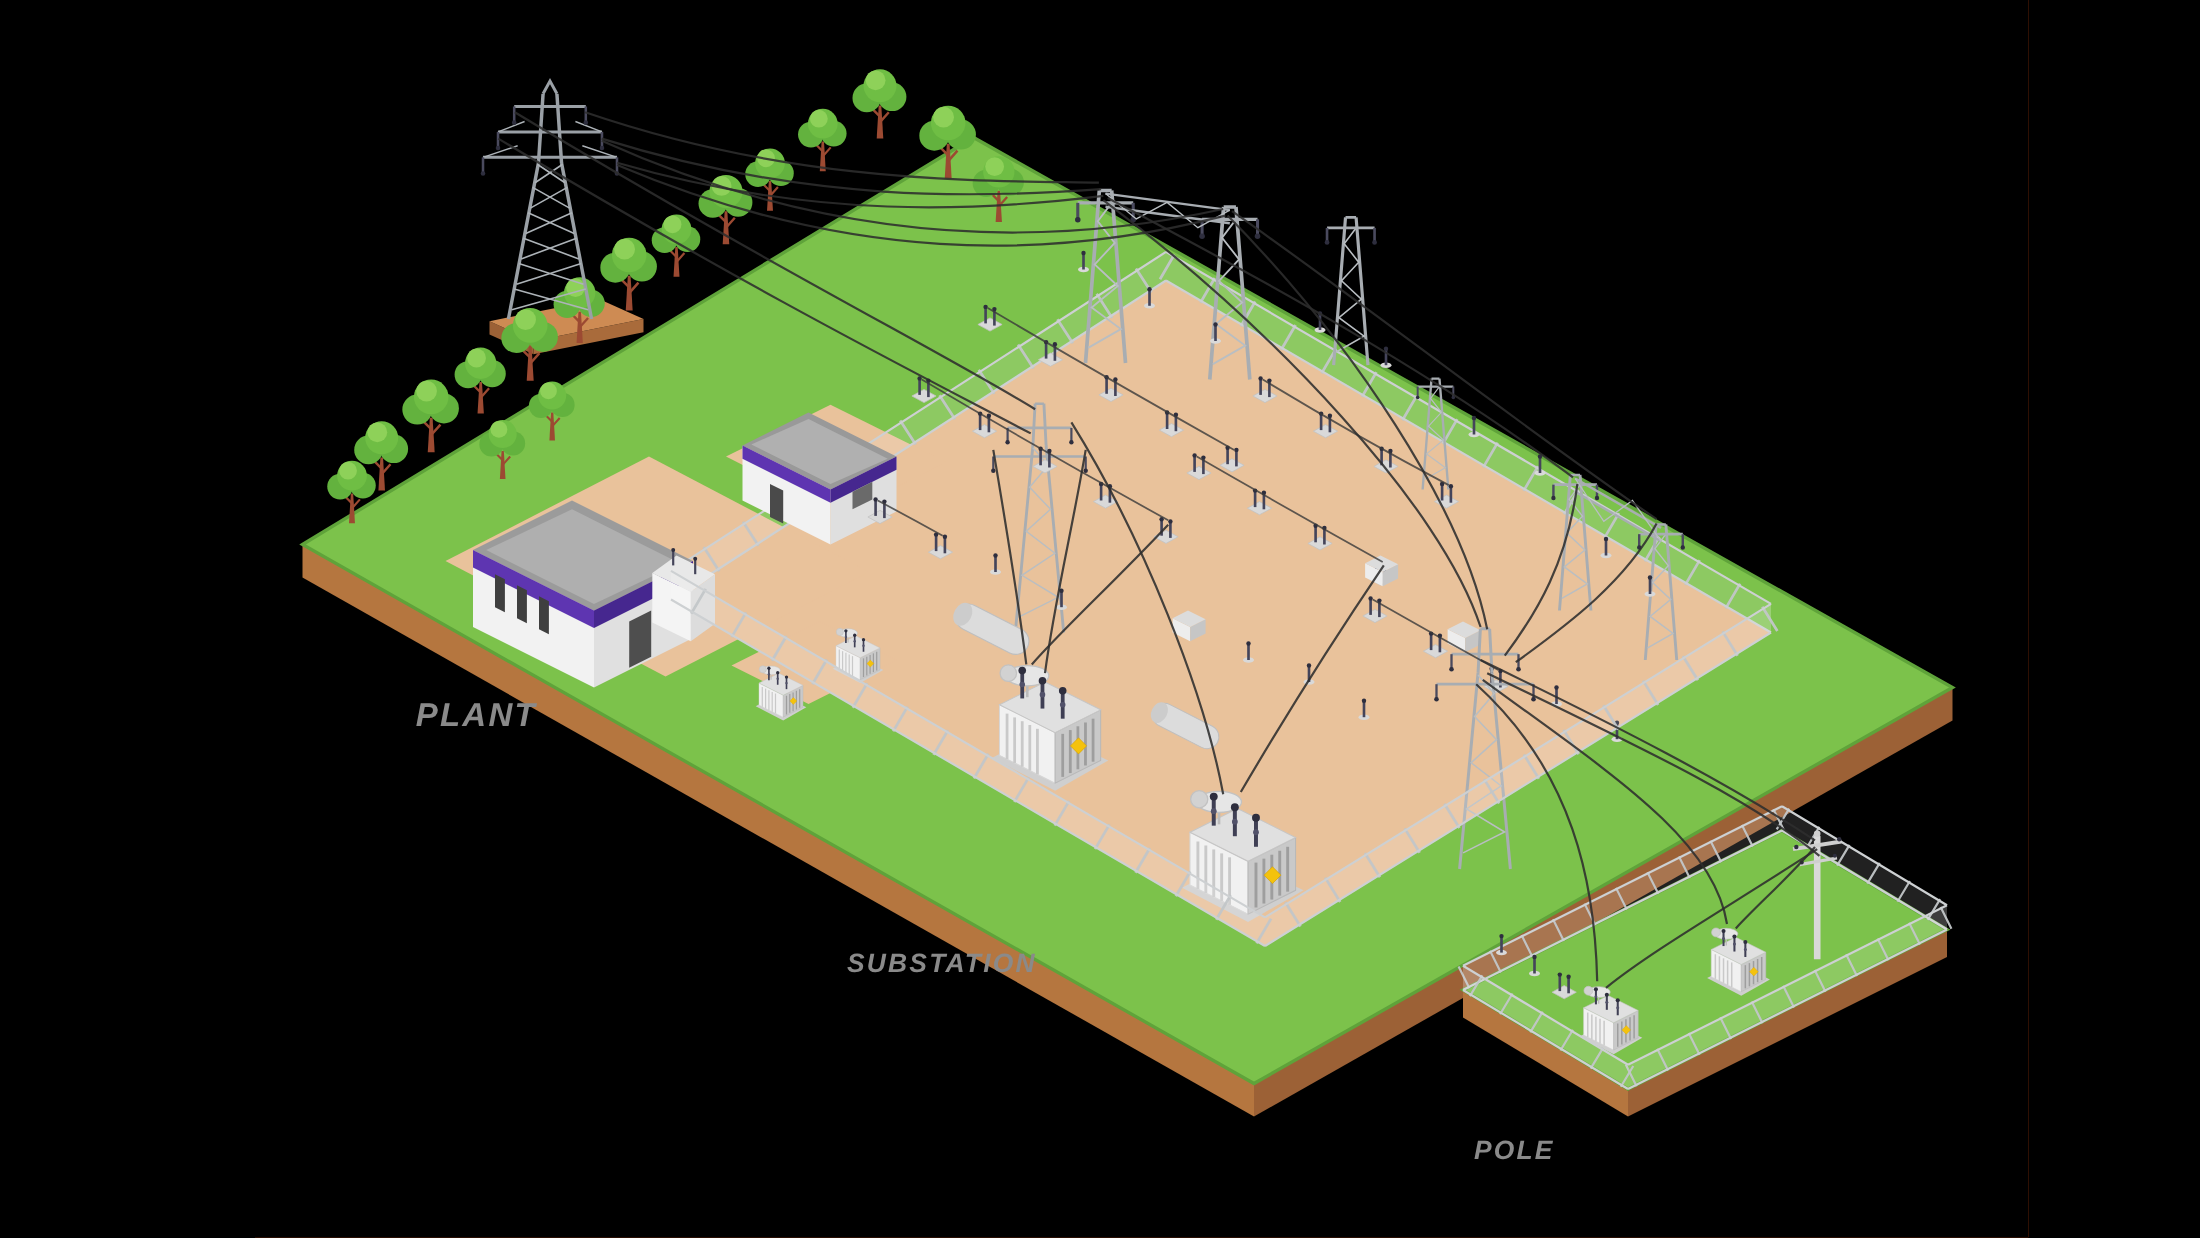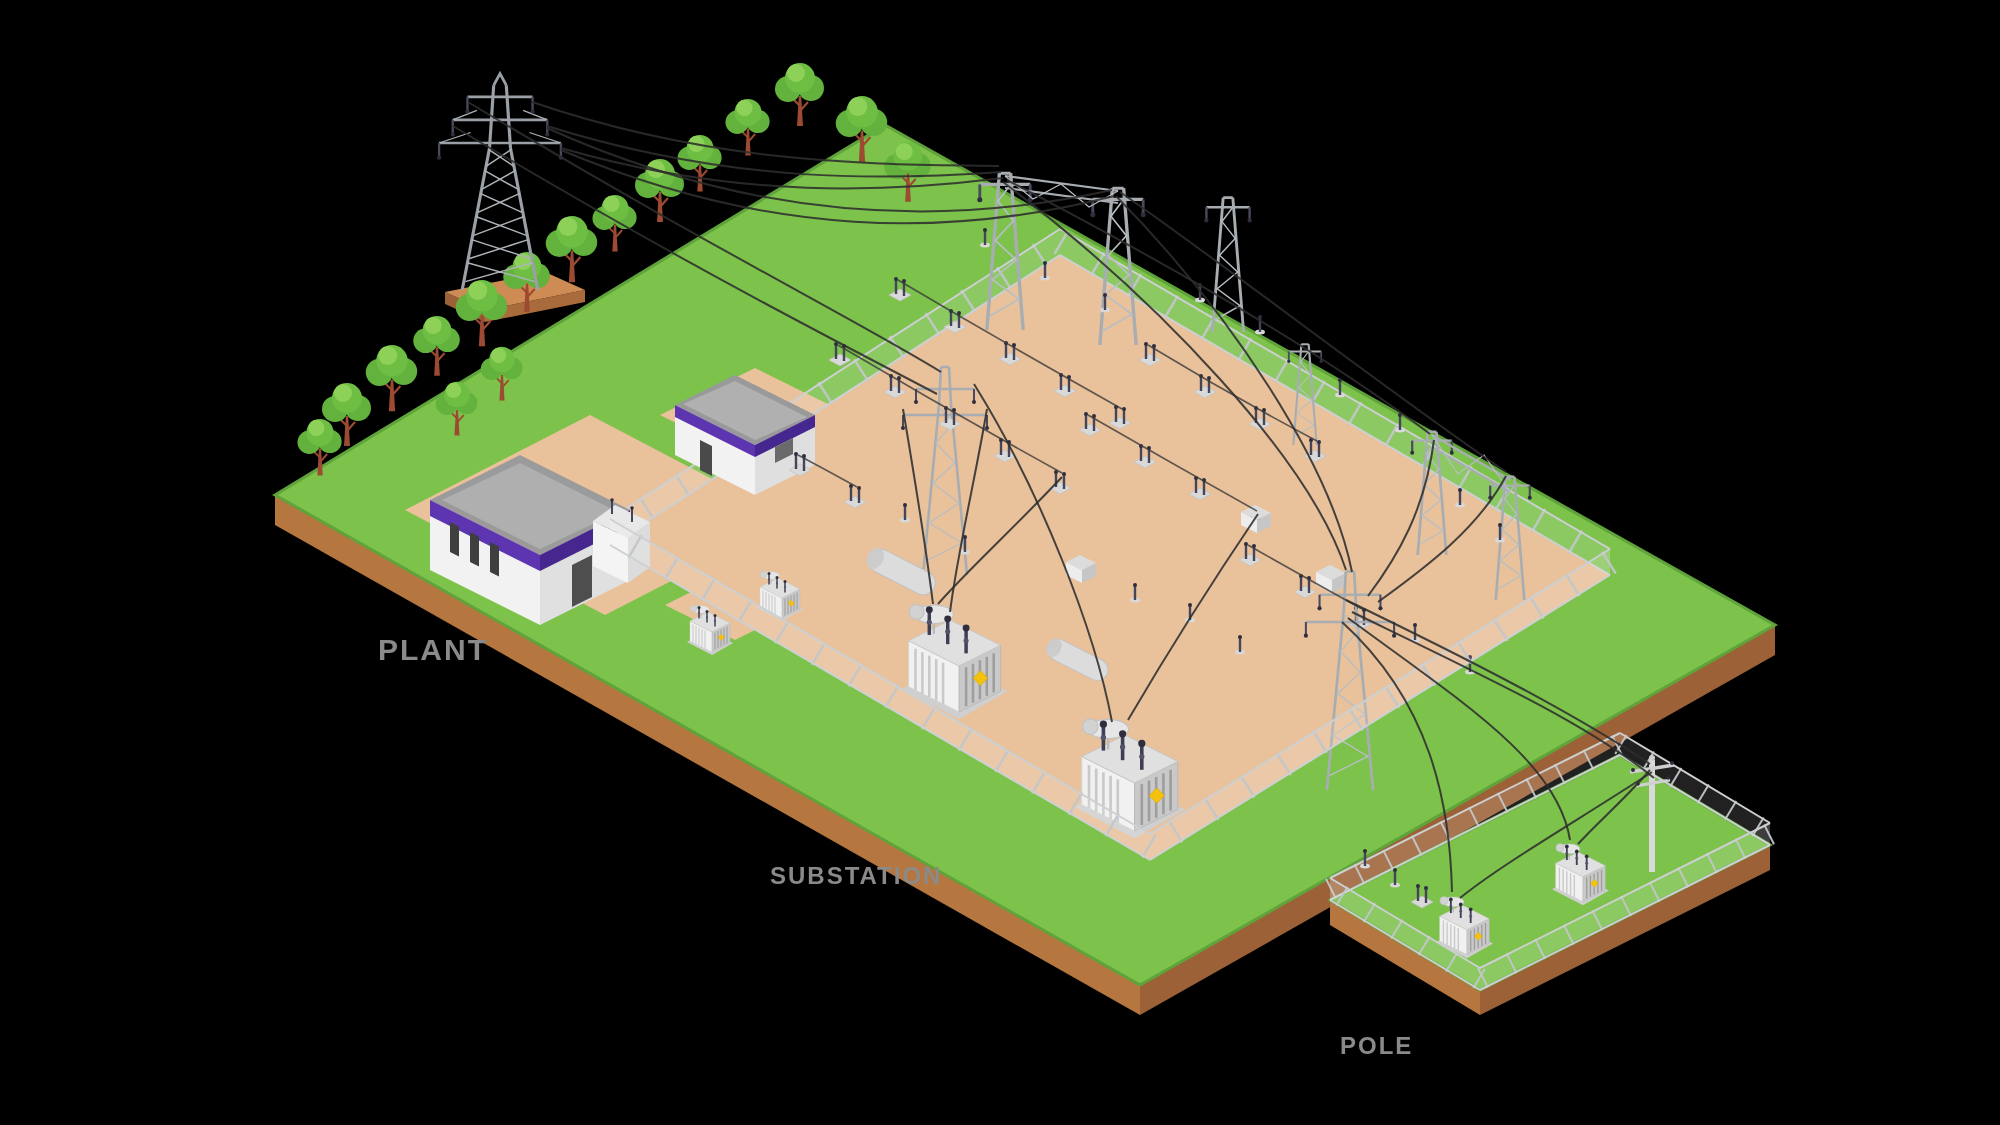--- a/index.html
+++ b/index.html
@@ -1,17 +1,17 @@
 <!DOCTYPE html>
 <html><head>
 <meta charset="utf-8">
 <style>
   html,body{margin:0;padding:0;background:#000;}
   .stage{position:relative;width:1844px;height:1125px;background:#c2410c;overflow:hidden;
-         font-family:"Liberation Sans",sans-serif;}
+         font-family:"Liberation Sans",sans-serif;font-style:italic;}
   svg{display:block;}
   .lbl{font-weight:bold;fill:#8A8A8A;letter-spacing:2px;font-family:"Liberation Sans",sans-serif;}
   .fence-rail{stroke:#CDD0D2;stroke-width:2;fill:none;}
   .fence-post{stroke:#C2C6C8;stroke-width:26;stroke-dasharray:2.5 40;fill:none;opacity:.95;}
   .fence-post-s{stroke:#C2C6C8;stroke-width:22;stroke-dasharray:2 30;fill:none;opacity:.95;}
   .fence-mesh{fill:rgba(255,255,255,0.13);}
   .wire{stroke:#2E2E2E;stroke-width:2;fill:none;opacity:.88;}
   .buswire{stroke:#3A3A3A;stroke-width:1.6;fill:none;opacity:.8;}
 </style>
 </head>

